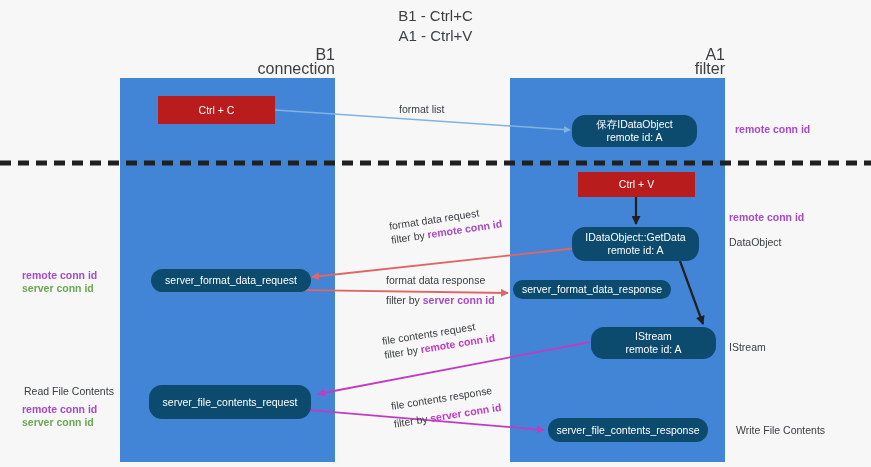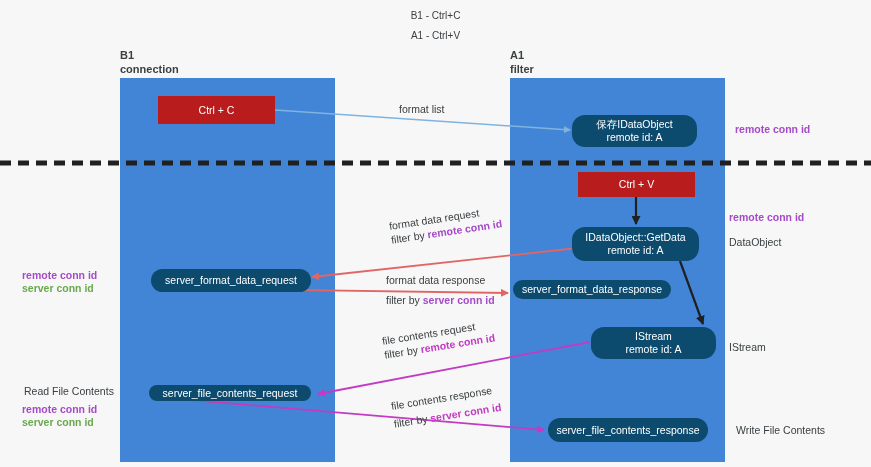--- a/index.html
+++ b/index.html
@@ -20,33 +20,32 @@
     width: 871px;
     height: 467px;
   }
 
   
   #title {
     position: absolute;
     left: 0; top: 6px;
     width: 871px;
     text-align: center;
-    font-size: 10px;
+    font-size: 15px;
     color: #3c4043;
     line-height: 20px;
   }
 
   
   .col-head {
     position: absolute;
-    text-align: left;
-    font-size: 11px;
+    text-align: right;
+    font-size: 16px;
     color: #3c4043;
     line-height: 14px;
-    font-weight: bold;
   }
   #head-b1 { left: 120px; top: 48px; width: 215px; }
   #head-a1 { left: 510px; top: 48px; width: 215px; }
 
   
   .lane {
     position: absolute;
     background: #4285d6;
     top: 78px;
     height: 384px;
@@ -180,21 +179,21 @@
 
 <div class="box orange" style="left:513px; top:280px; width:158px; height:19px;">
   <span>server_format_data_response</span>
 </div>
 
 <div class="box orange" style="left:591px; top:327px; width:125px; height:32px;">
   <span>IStream</span>
   <span class="l2">remote id: A</span>
 </div>
 
-<div class="box orange" style="left:149px; top:385px; width:162px; height:16px;">
+<div class="box orange" style="left:149px; top:385px; width:162px; height:34px;">
   <span>server_file_contents_request</span>
 </div>
 
 <div class="box orange" style="left:548px; top:418px; width:160px; height:24px;">
   <span>server_file_contents_response</span>
 </div>
 
 <div class="edge-label" style="left:399px; top:102px;">
   <span>format list</span>
 </div>

